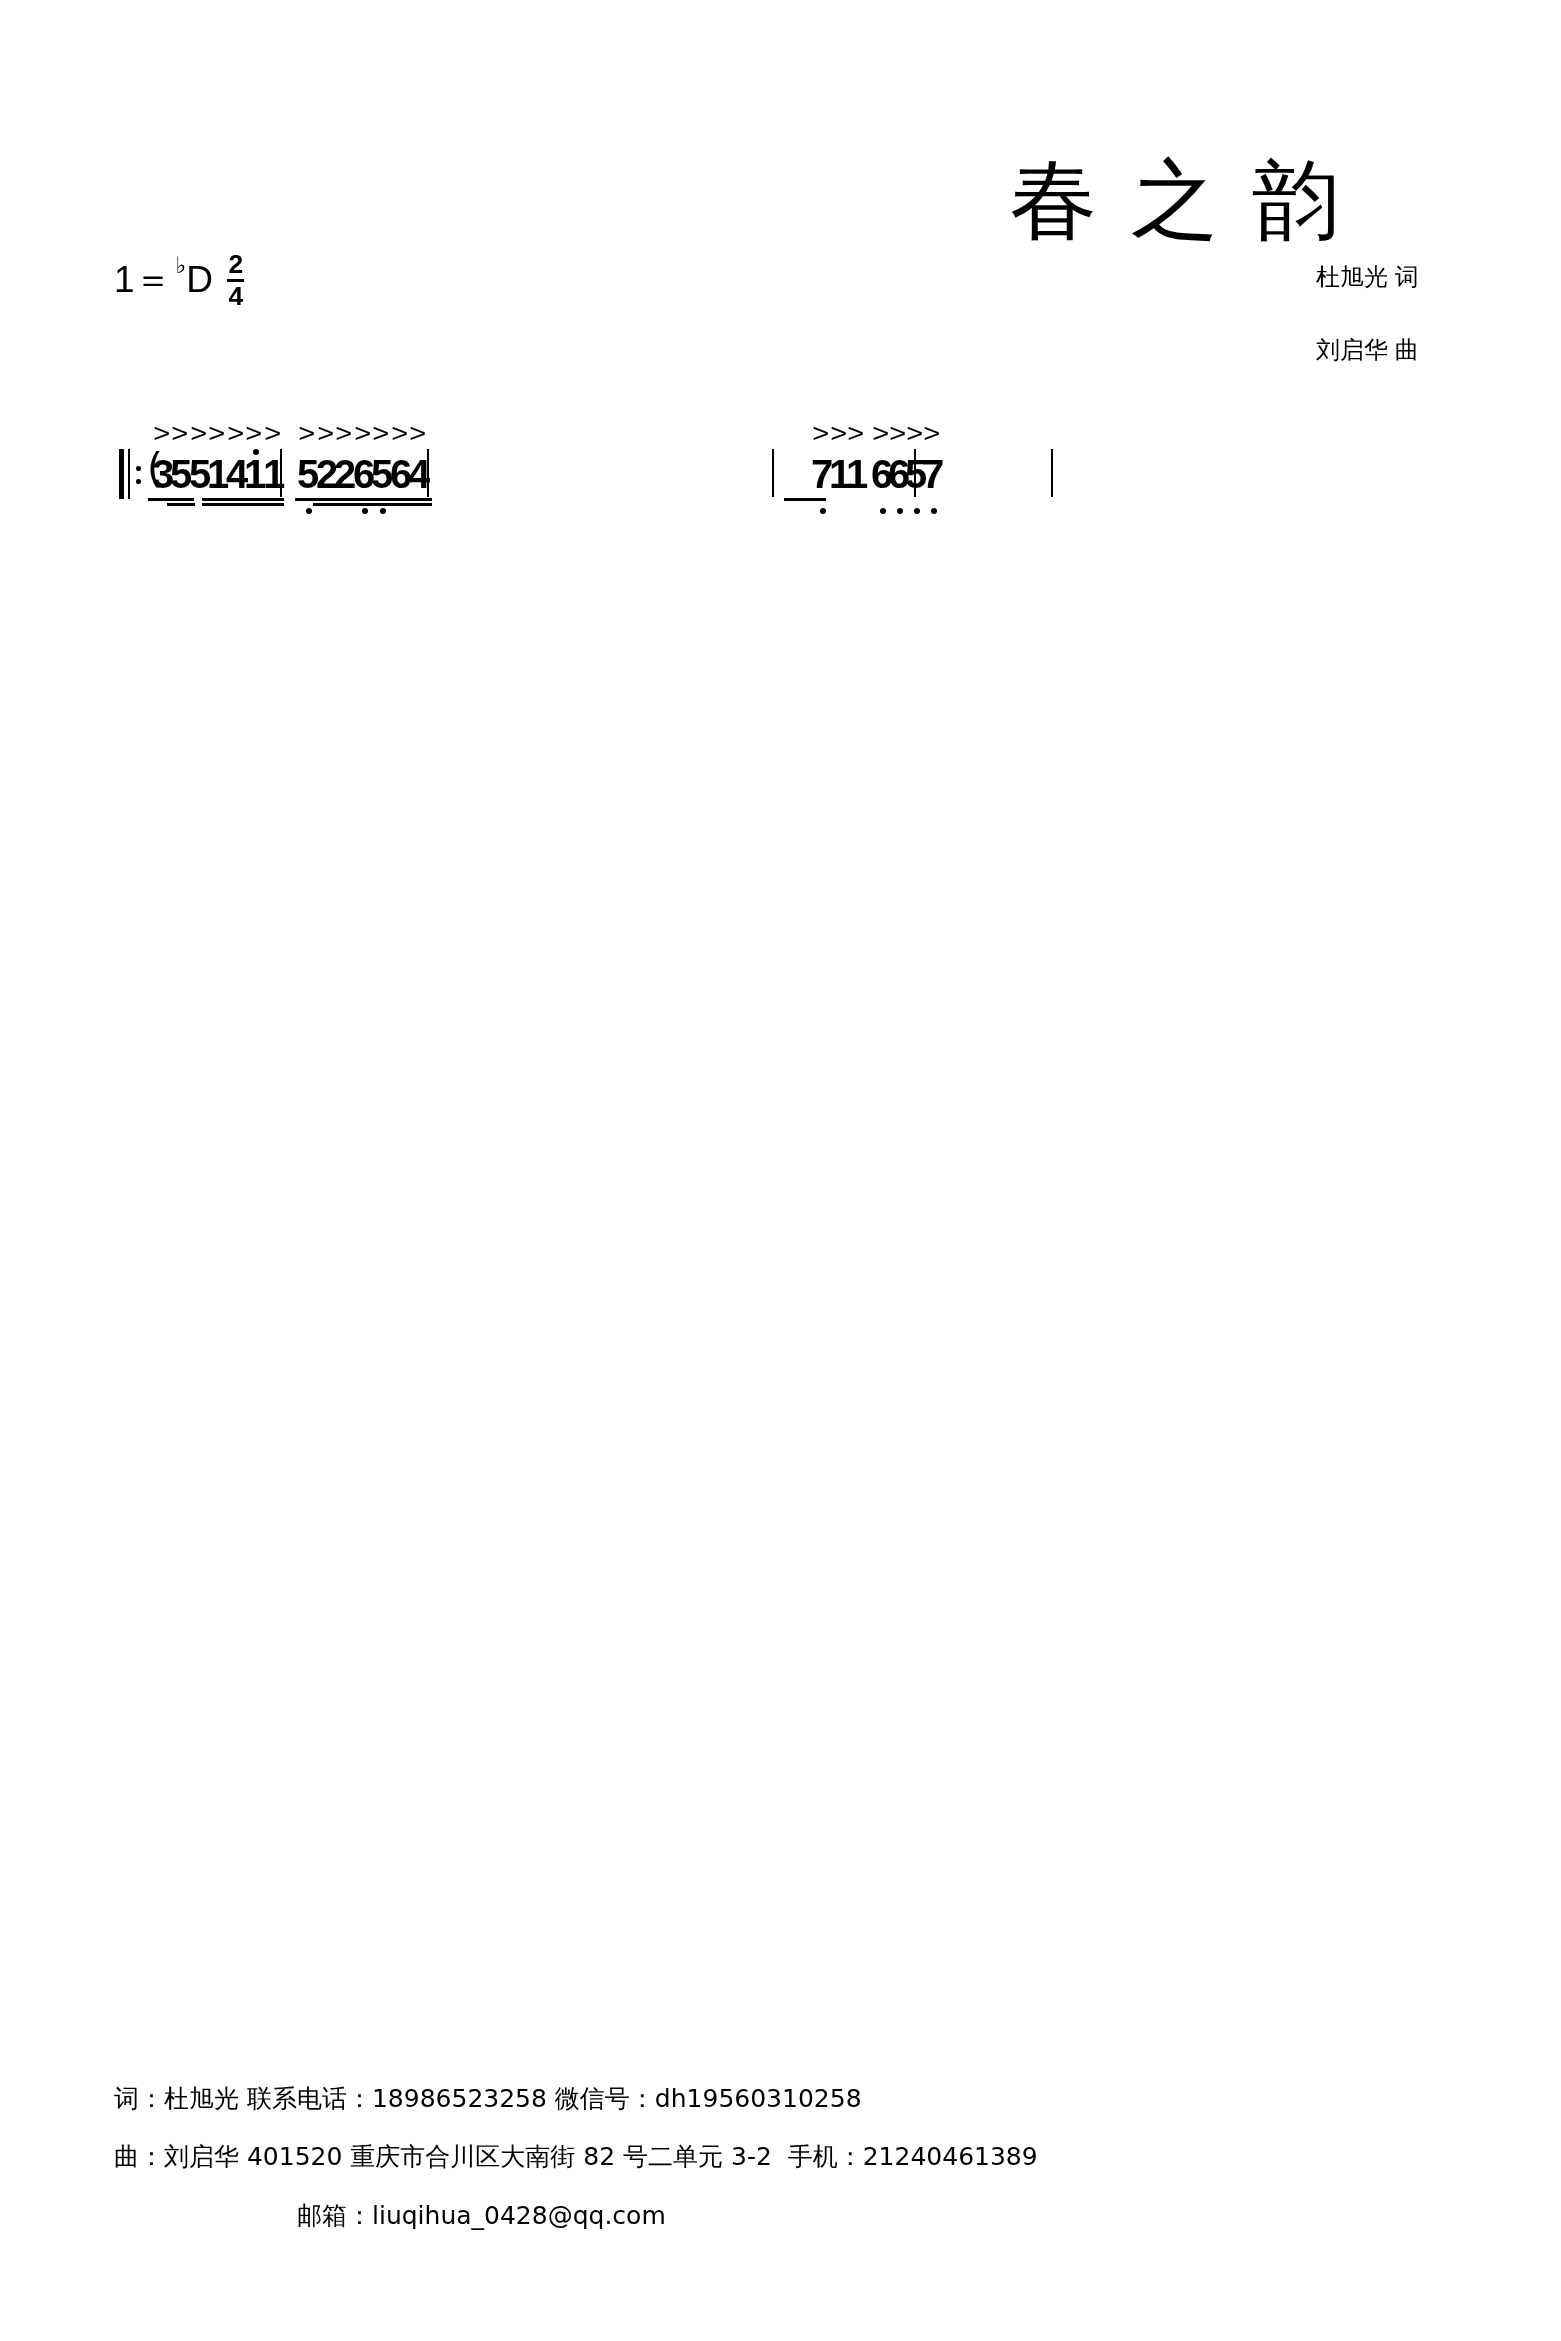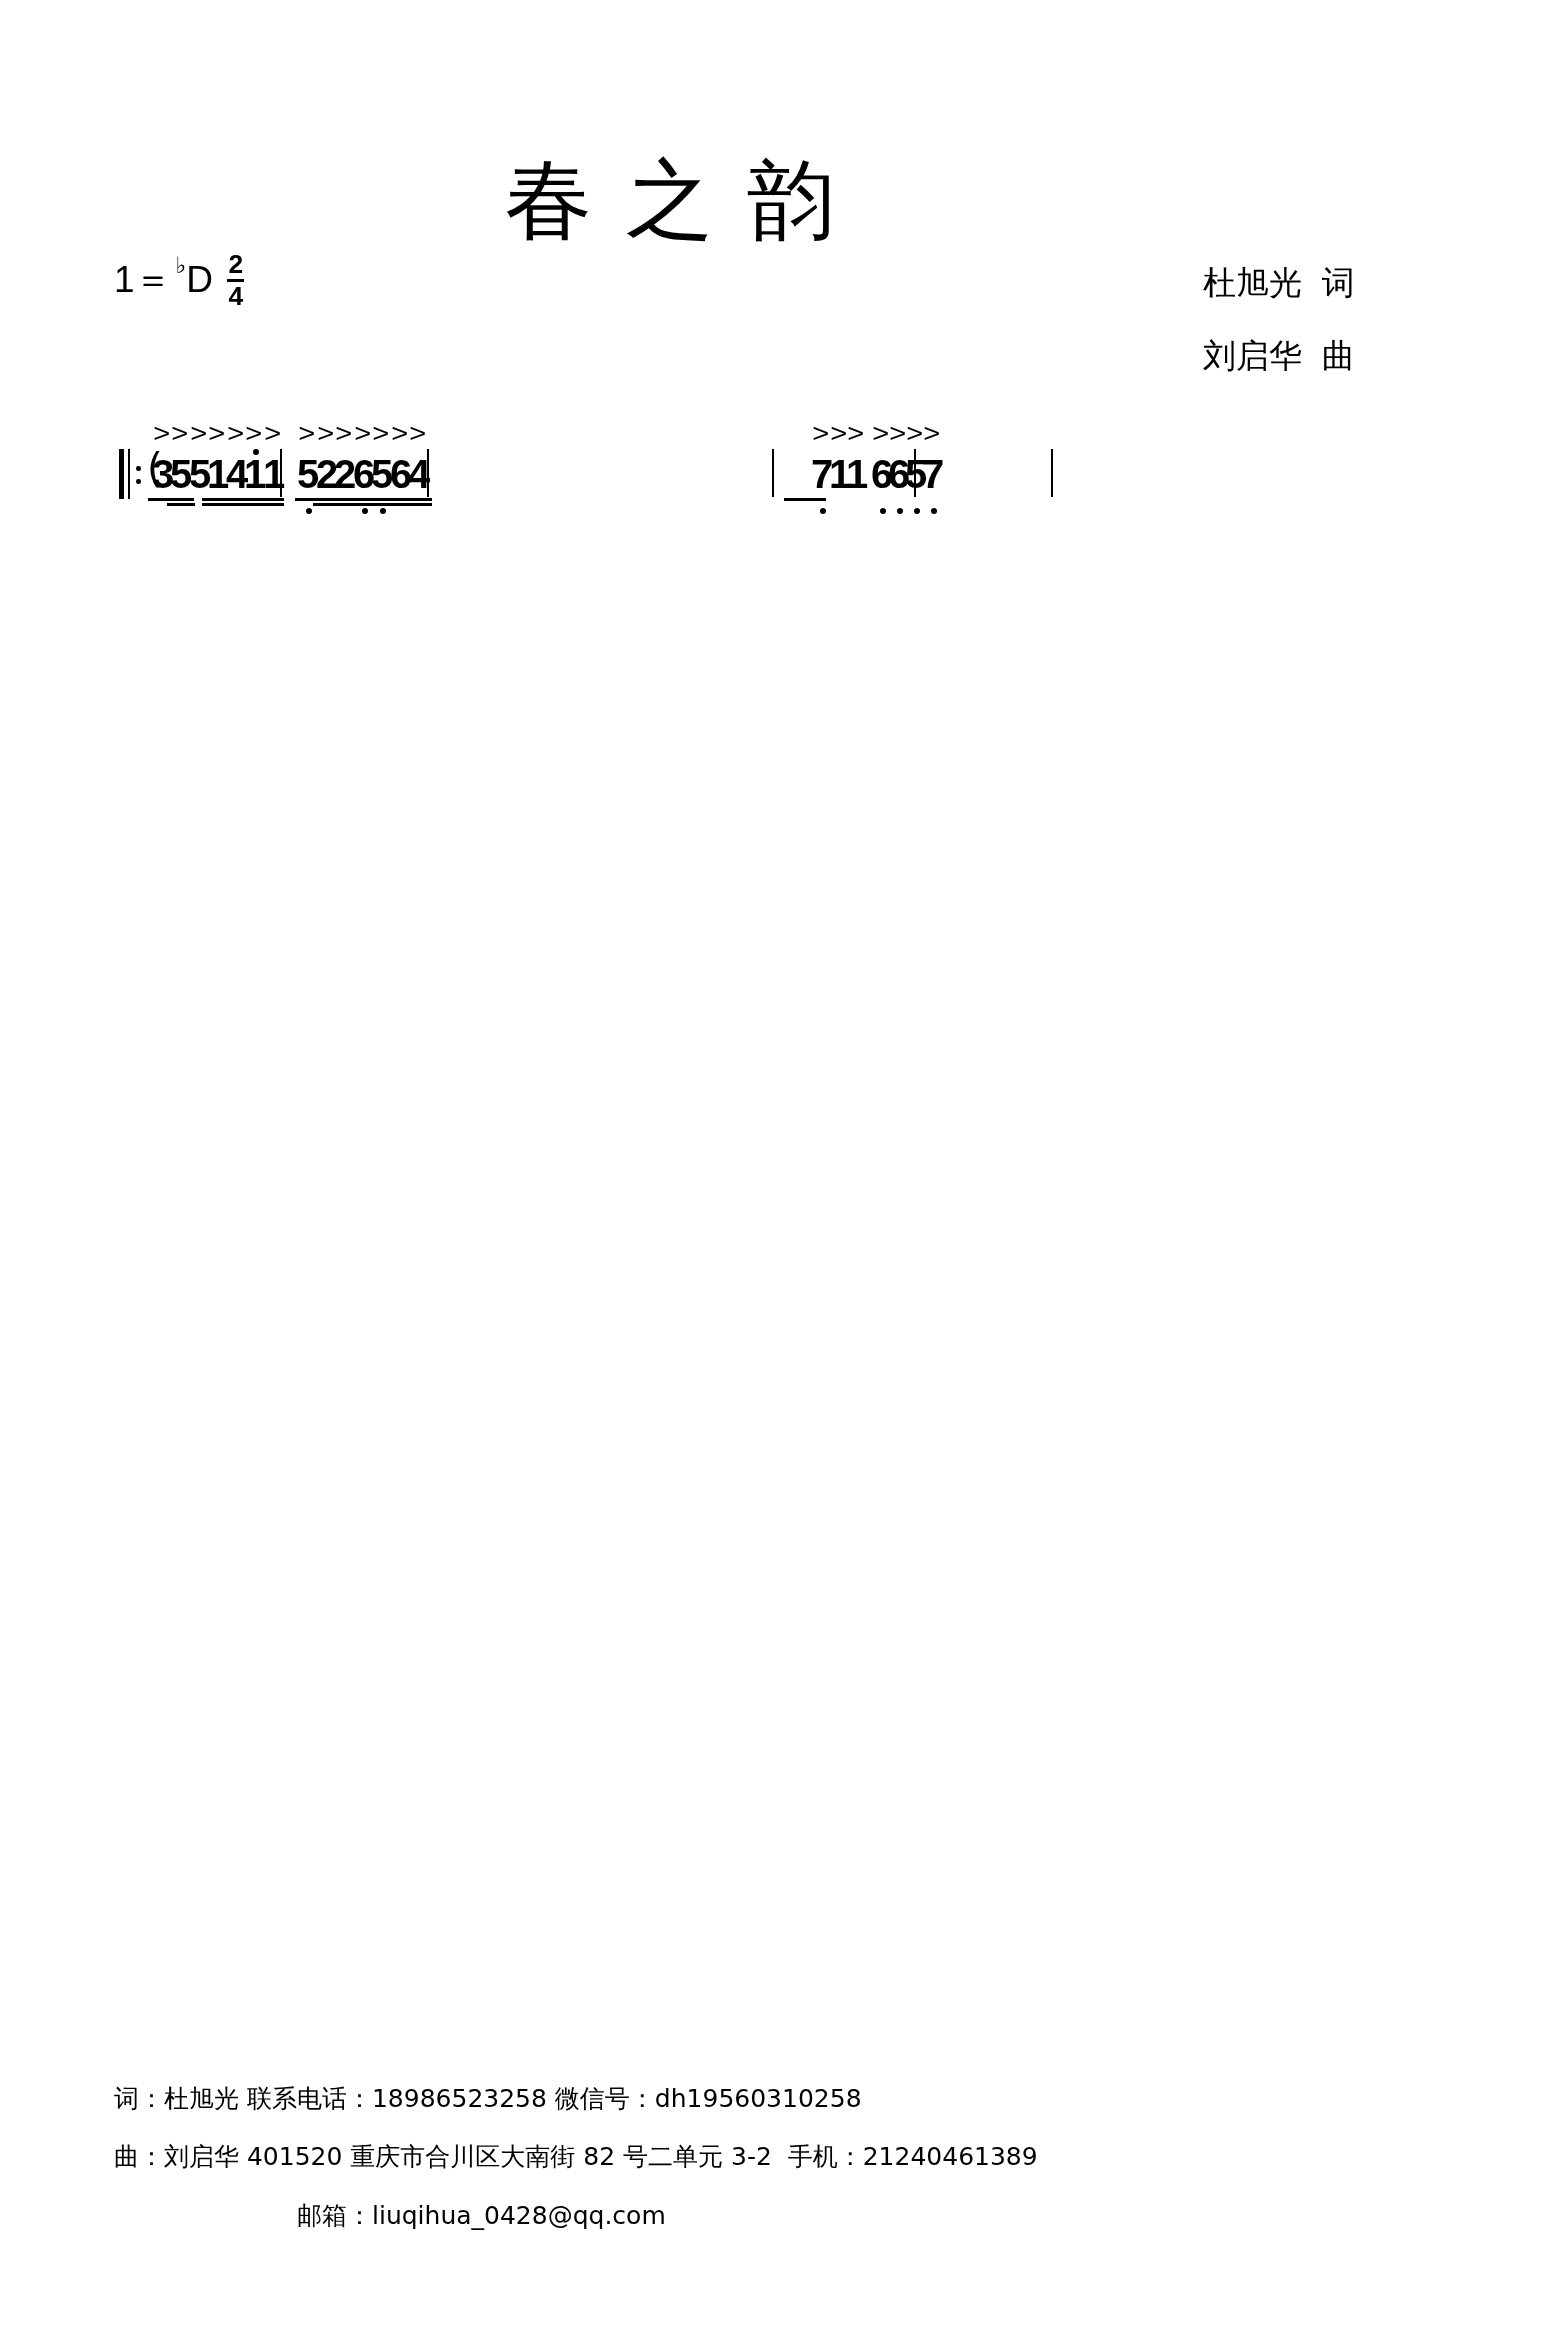--- a/index.html
+++ b/index.html
@@ -1,23 +1,23 @@
 <!DOCTYPE html>
 <html style="font-size:10.6px"><head>
 <meta charset="utf-8">
 <style>
   html,body{margin:0;padding:0;background:#fff;}
   body{width:1561px;height:2342px;position:relative;overflow:hidden;font-family:"DejaVu Serif","Liberation Serif",serif;color:#000;}
   .abs{position:absolute;}
-  .title{left:0;width:1373px;top:142px;text-align:center;font-size:87px;letter-spacing:34px;font-family:Liberation Sans, sans-serif;}
+  .title{left:0;width:1373px;top:142px;text-align:right;font-size:87px;letter-spacing:34px;font-family:Liberation Sans, sans-serif;}
   .key{left:114px;top:251px;font-family:"Liberation Sans",sans-serif;font-size:37px;display:flex;align-items:center;}
   .key .flat{font-size:22.5px;position:relative;top:-14.5px;margin-left:4px;}
   .frac{display:inline-flex;flex-direction:column;align-items:center;margin-left:14.5px;font-weight:bold;font-size:26.4px;line-height:26.4px;}
   .frac .bar{width:17px;height:3.3px;background:#000;margin:1.3px 0;}
-  .credit{font-size:33px;font-family:Liberation Mono, monospace;left:1203px;}
+  .credit{font-size:24px;font-family:Liberation Sans, sans-serif;left:1316px;}
   .sys{position:absolute;left:0;width:1561px;}
   .n{position:absolute;display:inline-block;width:24px;text-align:center;font-family:"Liberation Sans",sans-serif;font-weight:bold;font-size:40px;line-height:40px;}
   .n .hd{position:absolute;left:10px;top:-10.6px;width:6px;height:6px;border-radius:50%;background:#000;}
   .n .ld{position:absolute;left:10px;bottom:-20px;width:6px;height:6px;border-radius:50%;background:#000;}
   .n .acc{position:absolute;left:2.6px;top:-41px;font-weight:normal;font-size:26.4px;transform:scaleX(1.1);}
   .bl{position:absolute;width:2px;height:48px;background:#000;}
   .ul{position:absolute;height:2.6px;background:#000;}
   .paren{position:absolute;font-family:"DejaVu Sans",sans-serif;font-size:40px;font-weight:normal;}
   .foot{position:absolute;font-family:"DejaVu Sans",sans-serif;font-size:25px;white-space:pre;}
 </style>

